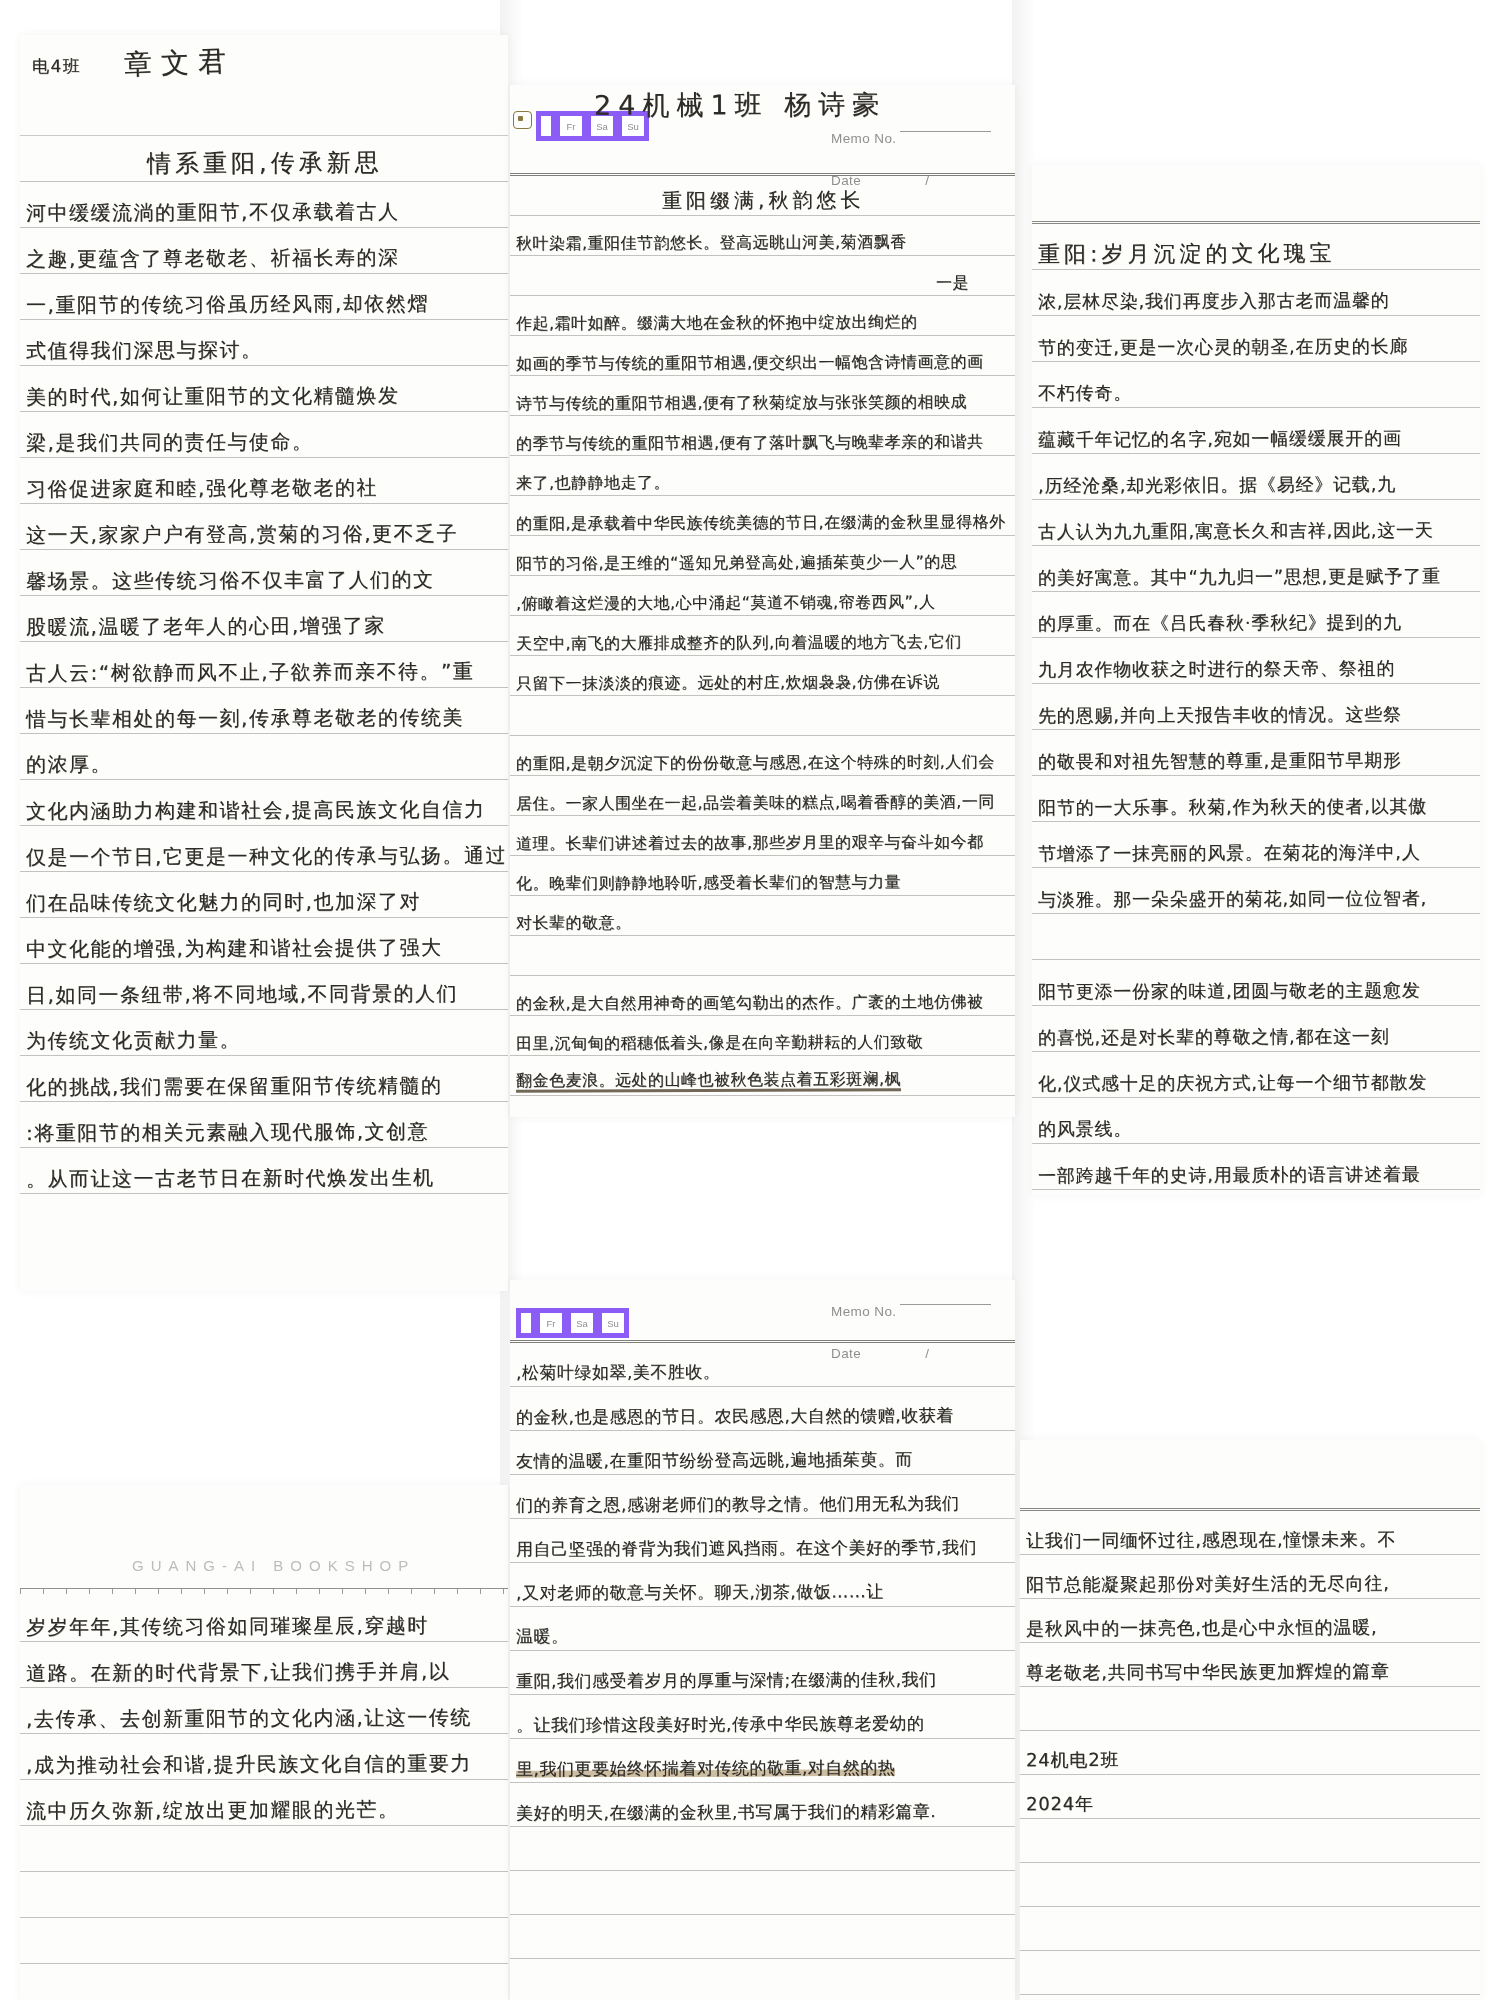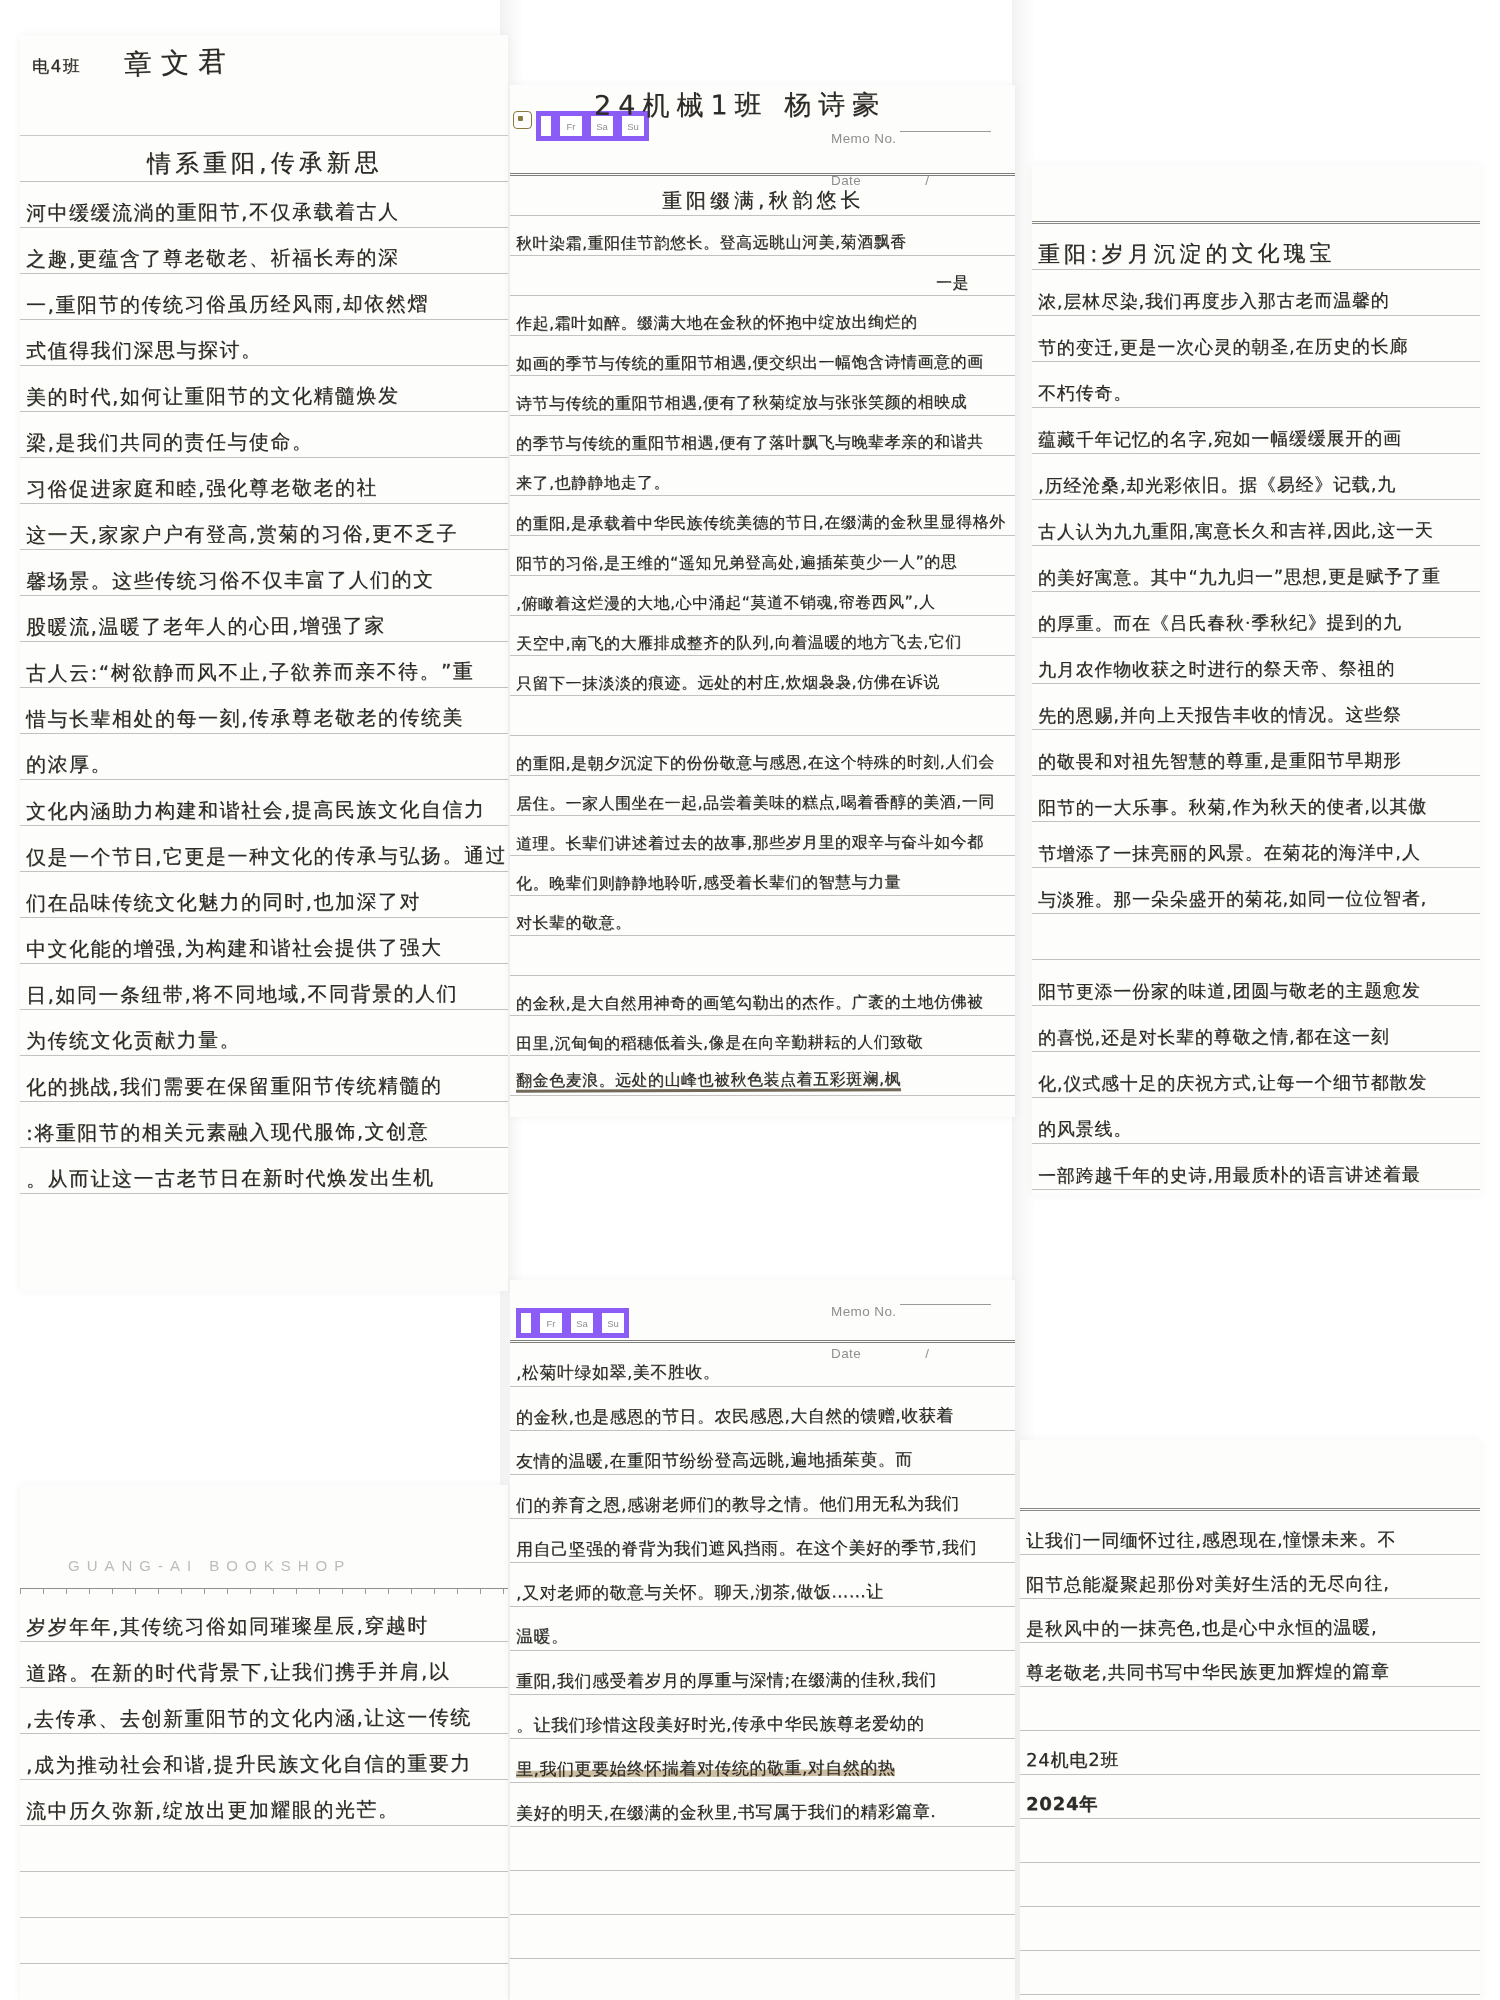--- a/index.html
+++ b/index.html
@@ -10,28 +10,28 @@
   .line{box-sizing:border-box;height:var(--lh);display:flex;align-items:flex-end;
         border-bottom:1px solid rgba(75,73,68,.32);padding:0 4px 3px 6px;white-space:nowrap;overflow:hidden;}
   .hw{font-family:"DejaVu Sans",sans-serif;font-size:var(--fs);color:#2e2b26;line-height:1.15;
       text-shadow:.4px .4px 0 rgba(46,43,38,.55);transform:rotate(-.25deg);letter-spacing:var(--ls,1px);}
   .line.c{justify-content:center;}
   .line.r{justify-content:flex-end;padding-right:46px;text-align:right;}
   .line.t .hw{font-size:calc(var(--fs) + 4px);letter-spacing:4px;}
   .line.sm .hw{background:linear-gradient(rgba(139,101,38,0) 52%,rgba(139,101,38,.42) 58%,rgba(139,101,38,.42) 88%,rgba(139,101,38,0) 90%);}
   .line.ule .hw{border-bottom:3px solid rgba(52,40,18,.7);}
   .line.sig{padding-right:30px;}
-  .line.sig2{padding-right:58px;font-weight:bold;}
+  .line.sig2{padding-right:58px;}
   
   .c1p1{left:20px;top:35px;width:488px;height:1256px;--lh:46px;--fs:20px;--ls:1.5px;}
   .hdr1{height:100px;border-bottom:1px solid rgba(75,73,68,.28);position:relative;}
   .hdr1 .cls{position:absolute;left:12px;top:22px;font-size:17px;}
   .hdr1 .name{position:absolute;left:104px;top:12px;font-size:28px;letter-spacing:9px;transform:rotate(-2deg);}
   .c1p2{left:20px;top:1485px;width:488px;height:515px;--lh:46px;--fs:20px;--ls:1.5px;}
-  .bookshop{margin:72px 0 0 48px;color:#bcbcbc;font-size:15px;letter-spacing:7px;}
+  .bookshop{margin:72px 0 0 112px;color:#bcbcbc;font-size:15px;letter-spacing:7px;}
   .ruler{margin-top:14px;height:7px;border-top:1.3px solid #8f8f8f;
          background:repeating-linear-gradient(90deg,#9a9a9a 0 1px,rgba(0,0,0,0) 1px 23px);
          background-size:100% 5px;background-repeat:no-repeat;}
   
   .c2p1{left:510px;top:85px;width:505px;height:1032px;--lh:40px;--fs:16px;--ls:.5px;}
   .c2p2{left:510px;top:1280px;width:505px;height:720px;--lh:44px;--fs:17px;--ls:.5px;}
   .memo-hdr{position:relative;border-bottom:3px double rgba(60,58,54,.65);}
   .c2p1 .memo-hdr{height:88px;}
   .c2p2 .memo-hdr{height:60px;}
   .logo{position:absolute;left:3px;top:26px;width:17px;height:16px;border:1.5px solid #8a7a40;border-radius:4px;}

